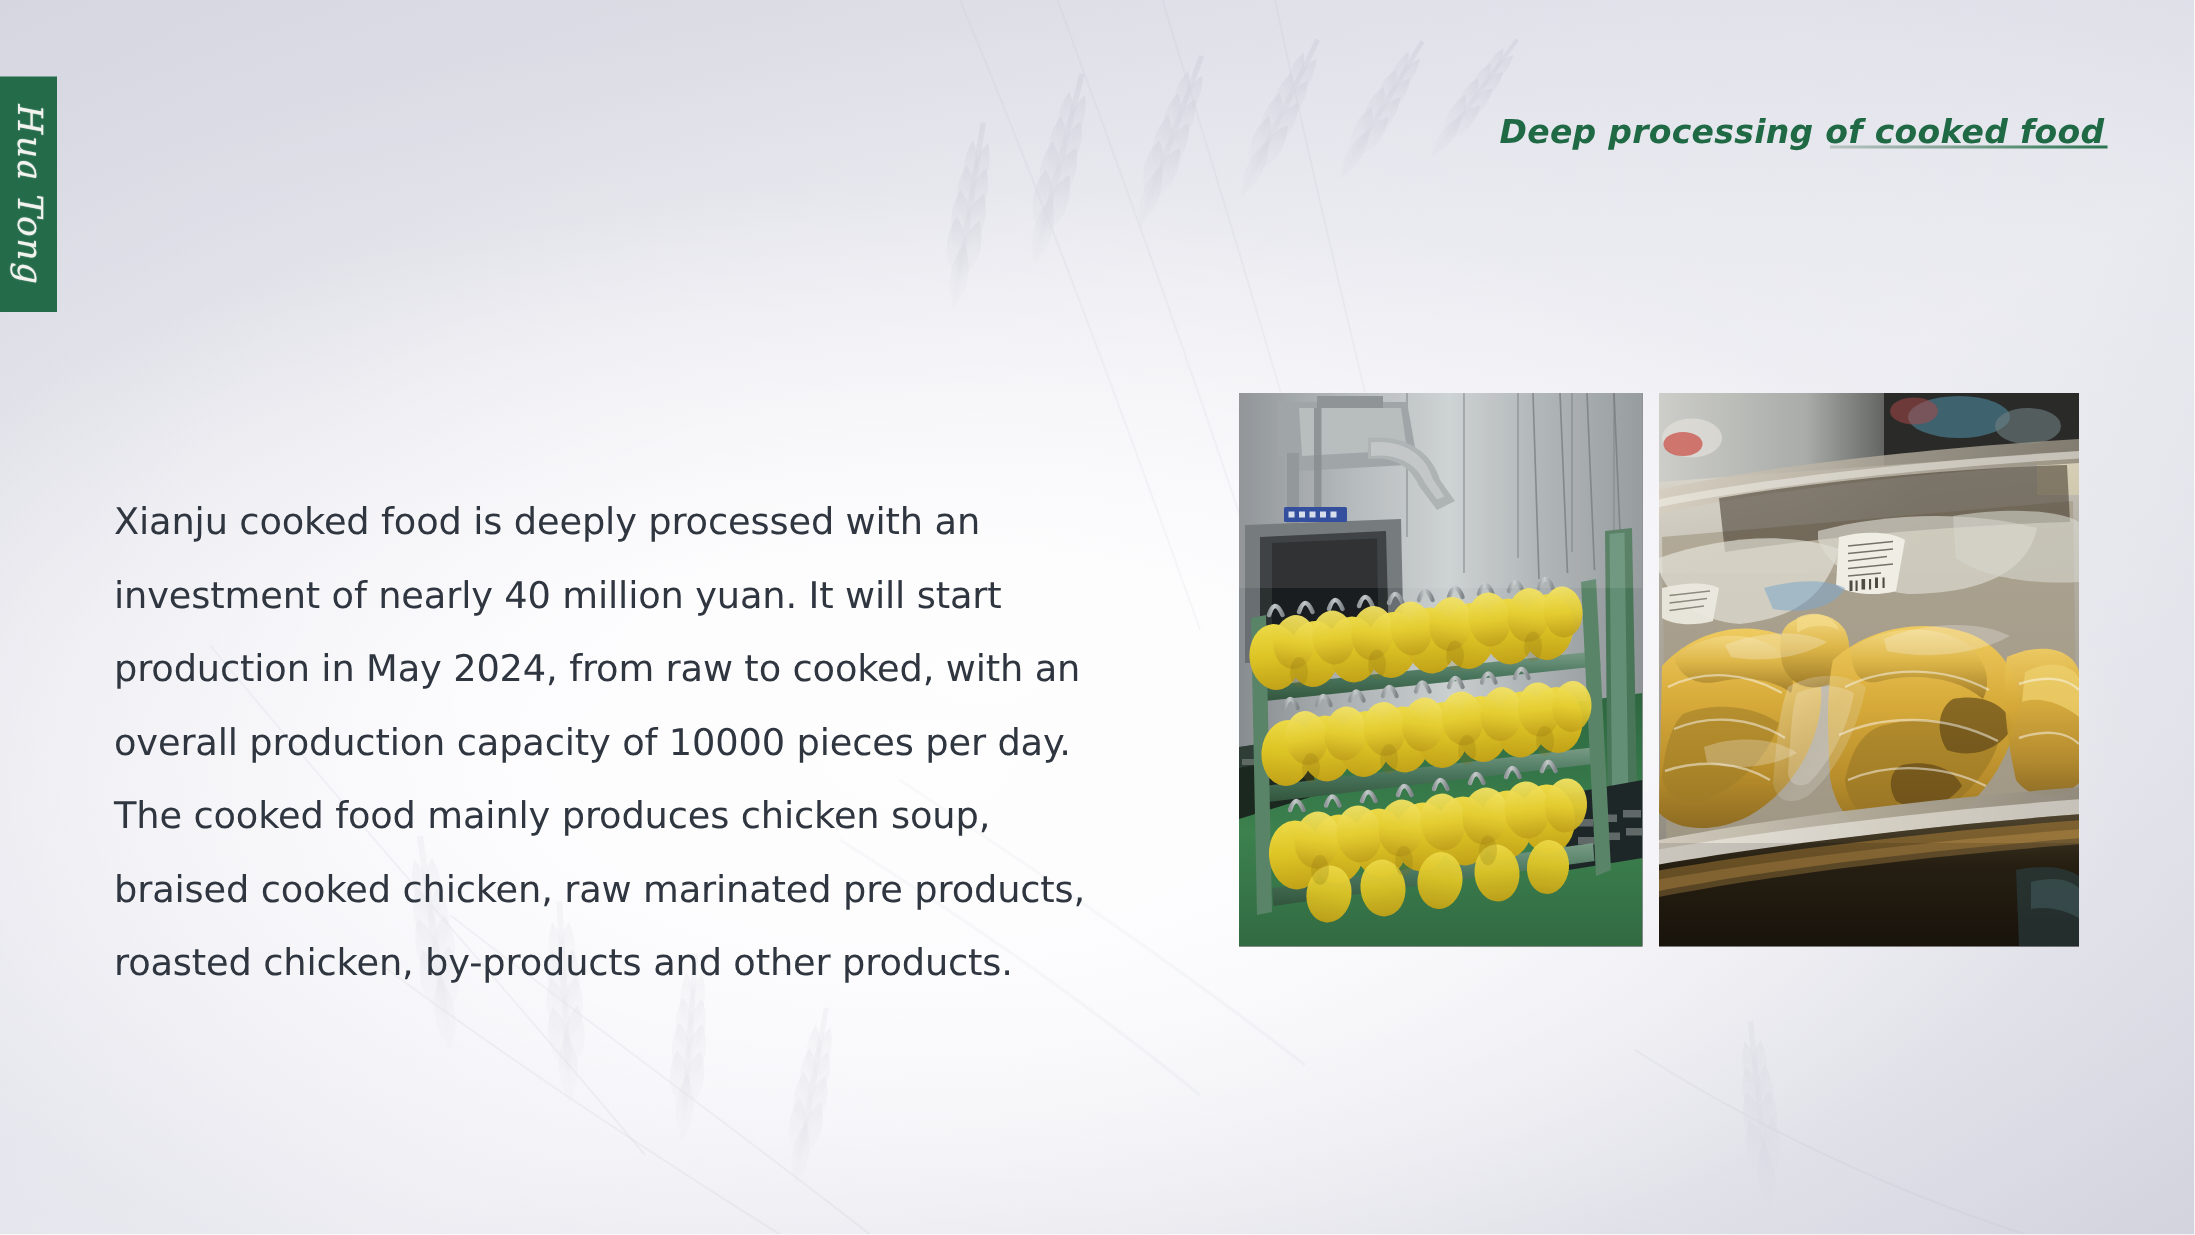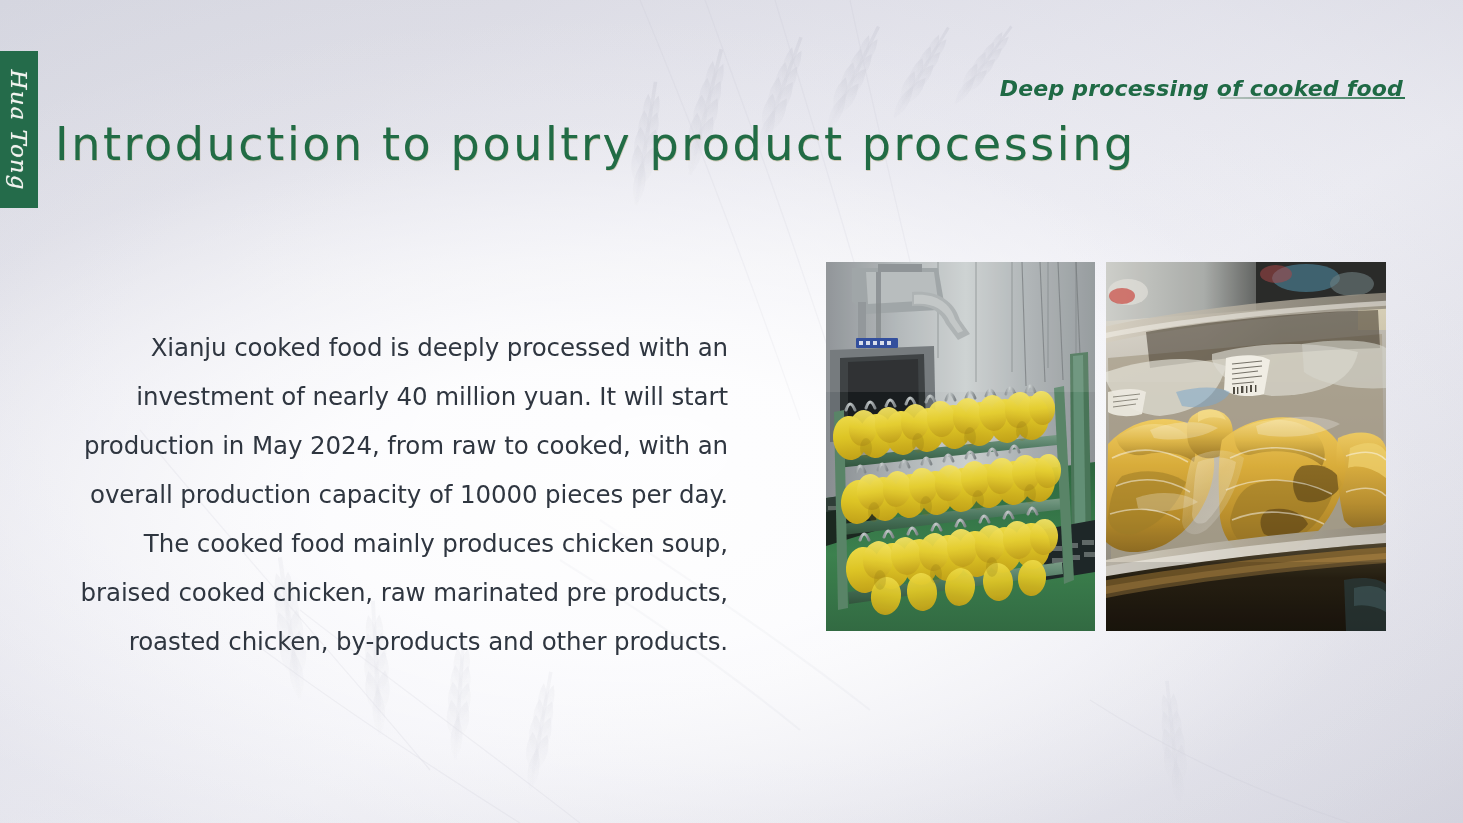--- a/index.html
+++ b/index.html
@@ -104,21 +104,21 @@
   .body-text {
     position: absolute;
     left: 76px;
     top: 298px;
     width: 652px;
     font-family: "DejaVu Sans", "Liberation Sans", sans-serif;
     font-size: 24.5px;
     line-height: 49px;
     color: #2f3640;
     letter-spacing: -0.1px;
-    text-align: right;
+    text-align: left;
   }
 
   
   .photo {
     position: absolute;
     top: 262px;
     height: 369px;
     overflow: hidden;
     background: #2a2a2a;
   }
@@ -215,21 +215,20 @@
 
   <div class="vignette"></div>
 
   <div class="logo-bar">
     <span class="logo-text">Hua Tong</span>
   </div>
 
   <div class="header-label">Deep processing of cooked food</div>
   <div class="header-rule"></div>
 
-  <h1 class="slide-title">Introduction to poultry product processing</h1>
 
   <p class="body-text">Xianju cooked food is deeply processed with an investment of nearly 40 million yuan. It will start production in May 2024, from raw to cooked, with an overall production capacity of 10000 pieces per day. The cooked food mainly produces chicken soup, braised cooked chicken, raw marinated pre products, roasted chicken, by-products and other products.</p>
 
   <div class="photo photo-left">
     <svg viewBox="0 0 269 369" preserveAspectRatio="xMidYMid slice" aria-hidden="true">
       <defs>
         <linearGradient id="wallG" x1="0" y1="0" x2="1" y2="0">
           <stop offset="0%" stop-color="#8d9296"></stop>
           <stop offset="28%" stop-color="#b6bcbe"></stop>
           <stop offset="52%" stop-color="#d3d8d8"></stop>

